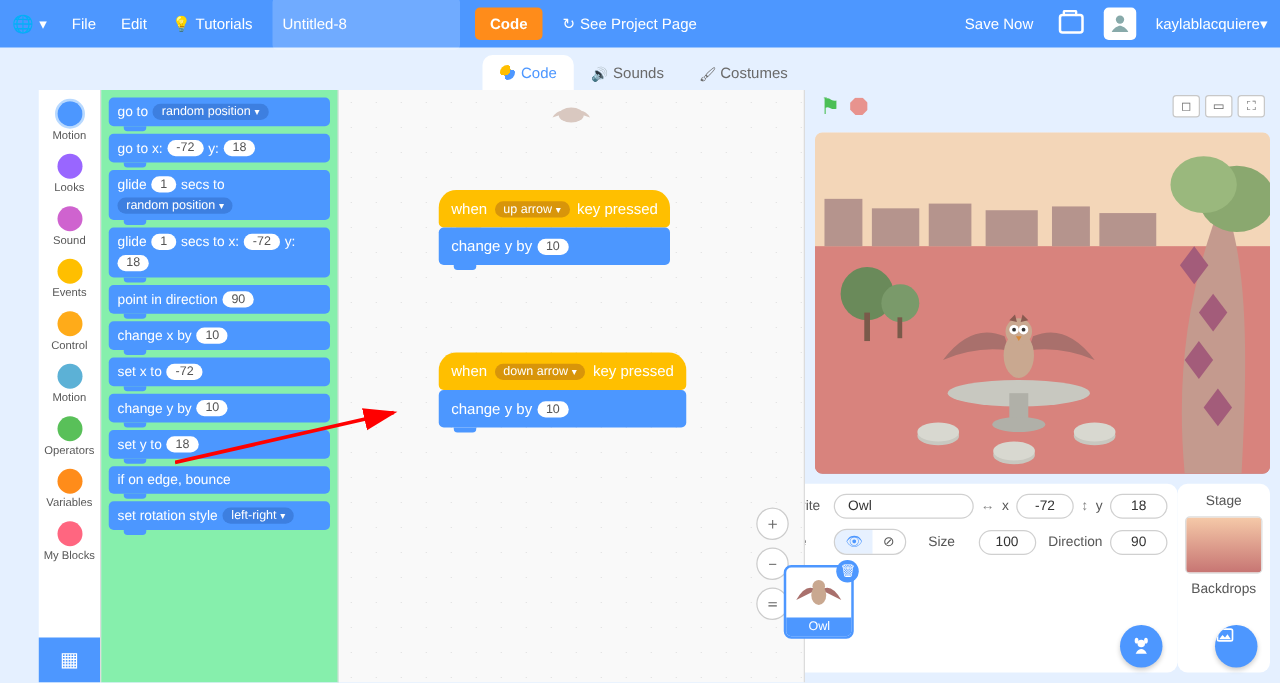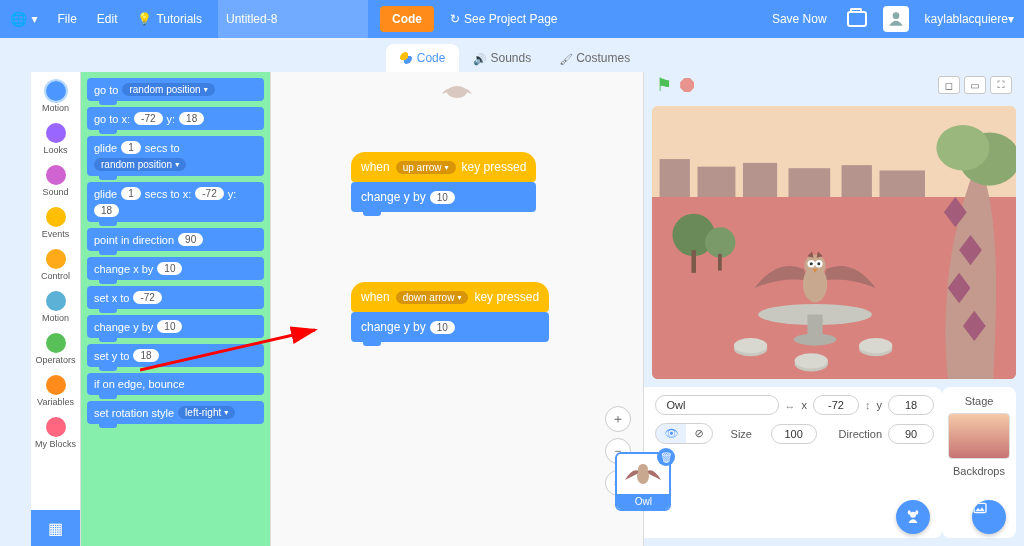--- a/index.html
+++ b/index.html
@@ -357,21 +357,21 @@
           <span class="sp-field">18</span>
         </div>
         <div class="sp-row">
           <span class="sp-label">File</span>
           <span class="vis-toggle">
               <span class="on">👁</span>
               <span>⊘</span>
             </span>
           <span class="sp-label" style="margin-left:12px">Size</span>
           <span class="sp-field">100</span>
-          <span class="sp-label" style="margin-left:16px">Direction</span>
+          <span class="sp-label" style="margin-left:4px">Direction</span>
           <span class="sp-field">90</span>
         </div>
         <div class="sprite-list">
           <div class="sprite-tile">
             <div class="del-badge">🗑</div>
             <div class="thumb">
                 <svg width="40" height="24" viewBox="0 0 40 24">
                   <path d="M2 18 Q10 4 18 10" fill="#a9706c"></path>
                   <path d="M38 18 Q30 4 22 10" fill="#a9706c"></path>
                   <ellipse cx="20" cy="14" rx="6" ry="8" fill="#c9a890"></ellipse>

